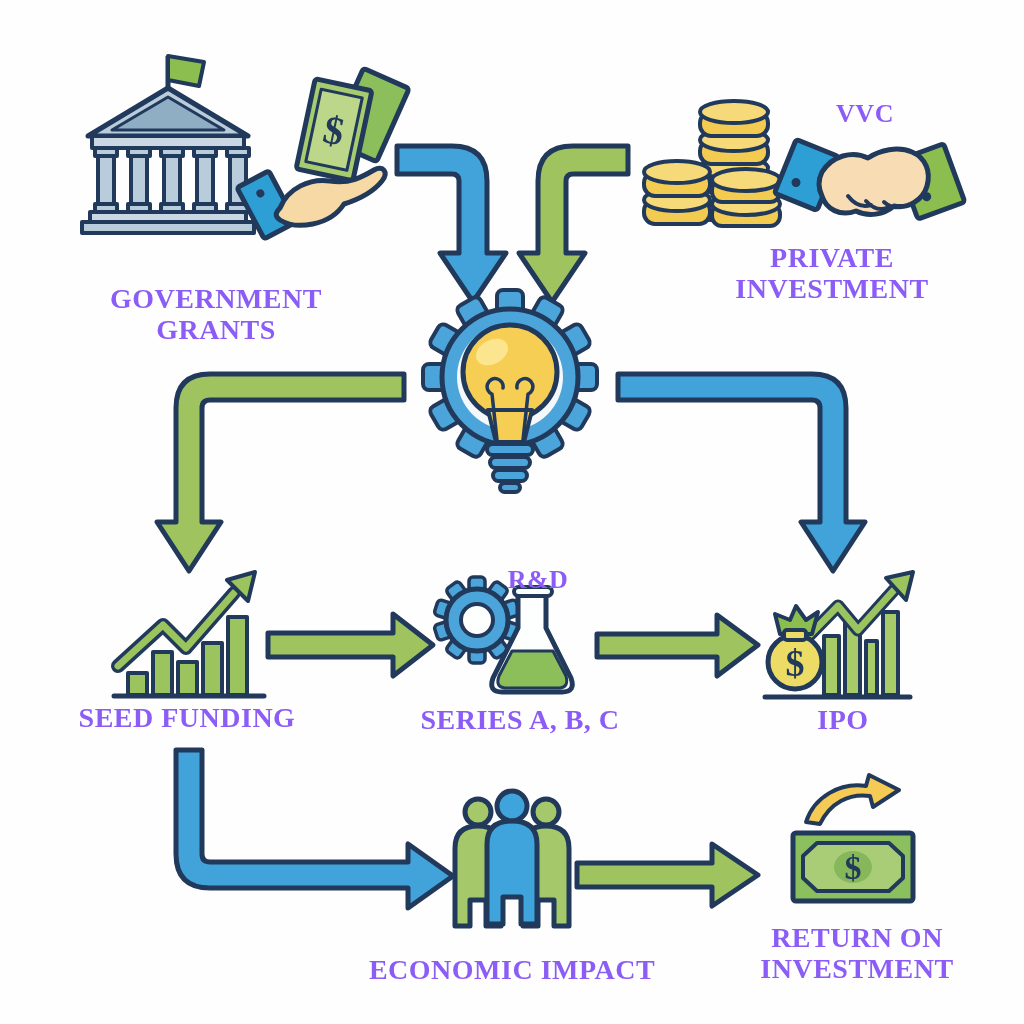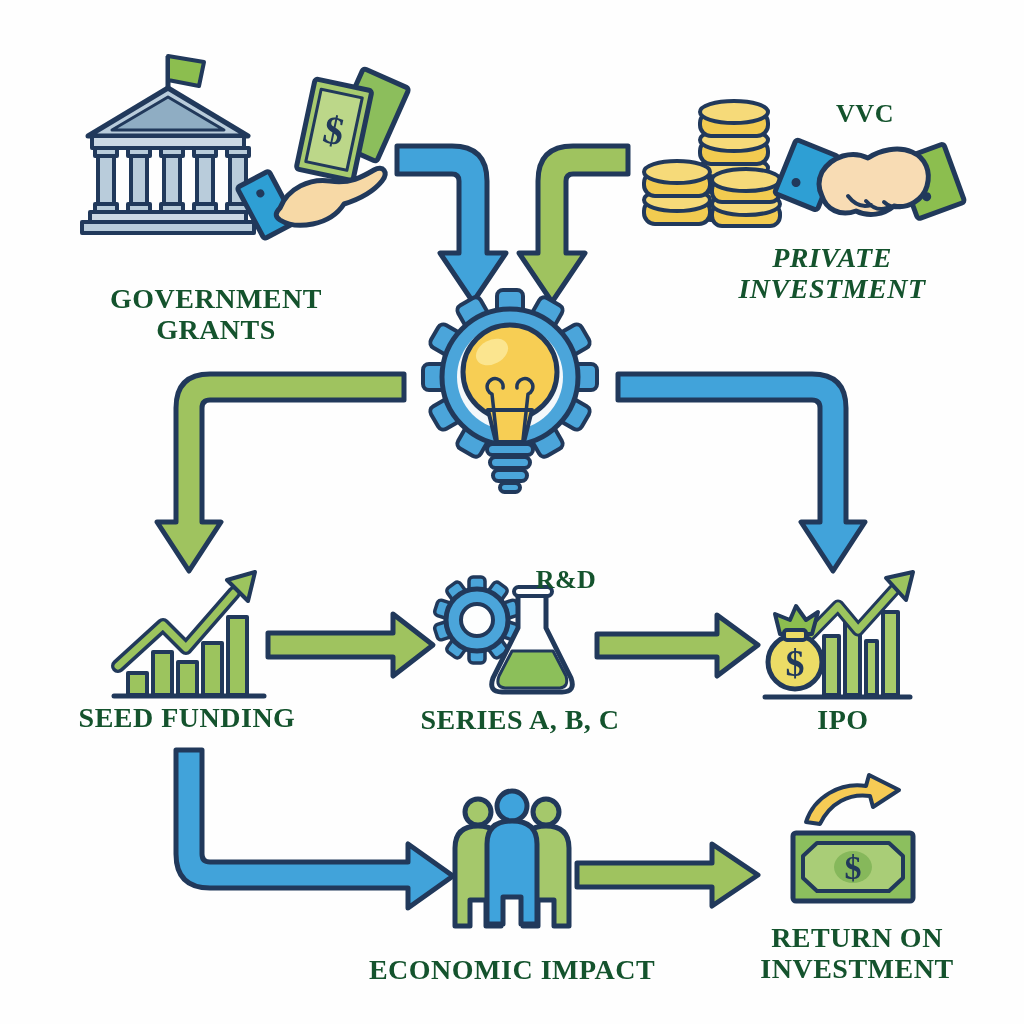--- a/index.html
+++ b/index.html
@@ -3,21 +3,21 @@
 <meta charset="utf-8">
 <style>
   html,body{margin:0;padding:0;}
   body{
     width:1024px;height:1024px;position:relative;background:#fefefe;
     font-family:"Liberation Serif","DejaVu Serif",serif;overflow:hidden;
   }
   #stage{position:absolute;left:0;top:0;width:1024px;height:1024px;}
   svg.layer{position:absolute;left:0;top:0;}
   .lbl{
-    position:absolute;text-align:center;font-weight:bold;color:#14532d;
+    position:absolute;text-align:center;font-weight:bold;color:#8b5cf6;
     font-size:28px;line-height:31px;letter-spacing:.5px;
   }
   .lbl.small{font-size:26px;}
   .nowrap{white-space:nowrap;text-align:center;}
 </style>
 </head>
 <body>
 
 <div id="stage">
 
@@ -243,22 +243,22 @@
     <g>
       <rect x="793" y="833" width="120" height="68" rx="3" fill="#8cbf5e" stroke="#21395b" stroke-width="5"></rect>
       <path d="M817,843 L889,843 L903,856 L903,878 L889,891 L817,891 L803,878 L803,856 Z" fill="#a9cd77" stroke="#21395b" stroke-width="4"></path>
       <ellipse cx="853" cy="867" rx="19" ry="16" fill="#86b85b"></ellipse>
       <text x="853" y="879" font-size="34" font-weight="bold" fill="#21395b" text-anchor="middle" font-family="Liberation Serif, DejaVu Serif, serif">$</text>
     </g>
   </g>
 </svg>
 
 <div class="lbl" style="left:70px;top:242px;width:292px;margin-top:41px;">GOVERNMENT GRANTS</div>
-<div class="lbl" style="left:688px;top:242px;width:288px;font-style:italic;">PRIVATE INVESTMENT</div>
+<div class="lbl" style="left:688px;top:242px;width:288px;">PRIVATE INVESTMENT</div>
 <div class="lbl small" style="left:815px;top:98px;width:100px;">VVC</div>
-<div class="lbl small" style="left:516px;top:564px;width:100px;">R&amp;D</div>
+<div class="lbl small" style="left:488px;top:564px;width:100px;">R&amp;D</div>
 <div class="lbl nowrap" style="left:37px;top:702px;width:300px;">SEED FUNDING</div>
 <div class="lbl nowrap" style="left:395px;top:704px;width:250px;">SERIES A, B, C</div>
 <div class="lbl nowrap" style="left:773px;top:704px;width:140px;">IPO</div>
 <div class="lbl nowrap" style="left:342px;top:936px;width:340px;margin-top:18px;">ECONOMIC IMPACT</div>
 <div class="lbl" style="left:737px;top:922px;width:240px;">RETURN ON INVESTMENT</div>
 
 </div>
 
 </body></html>

